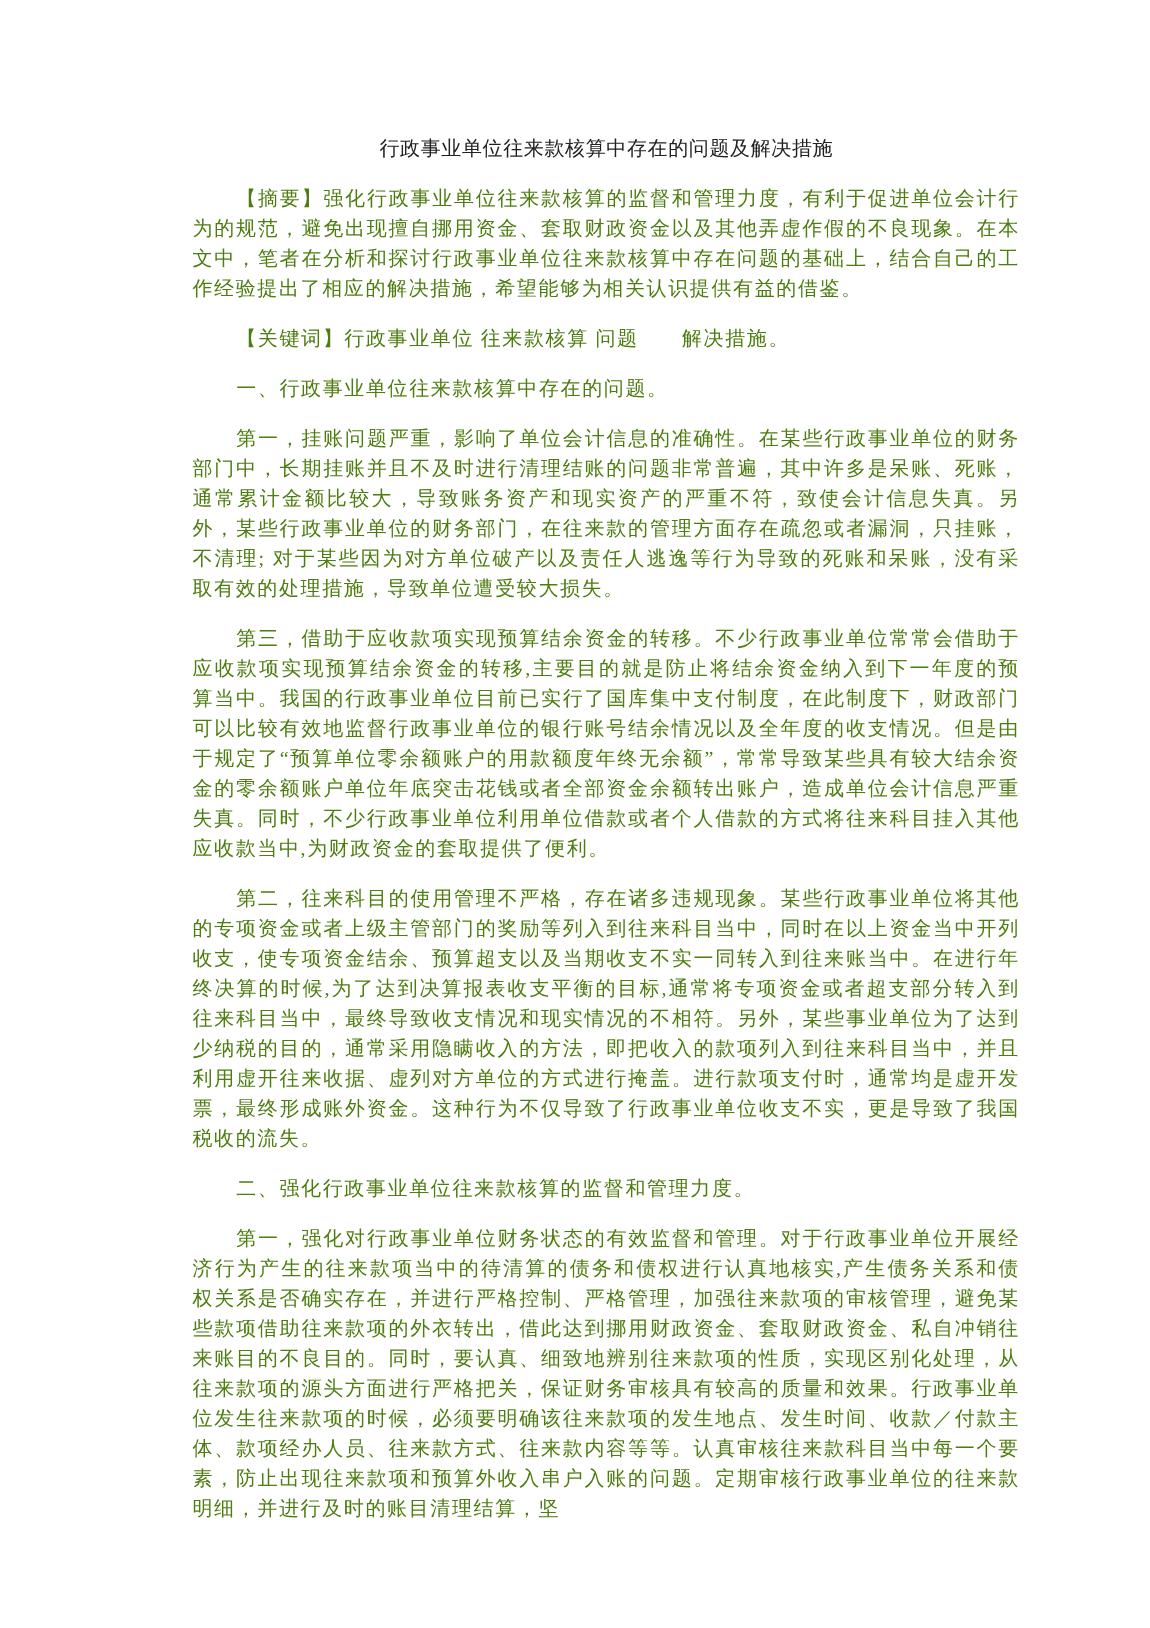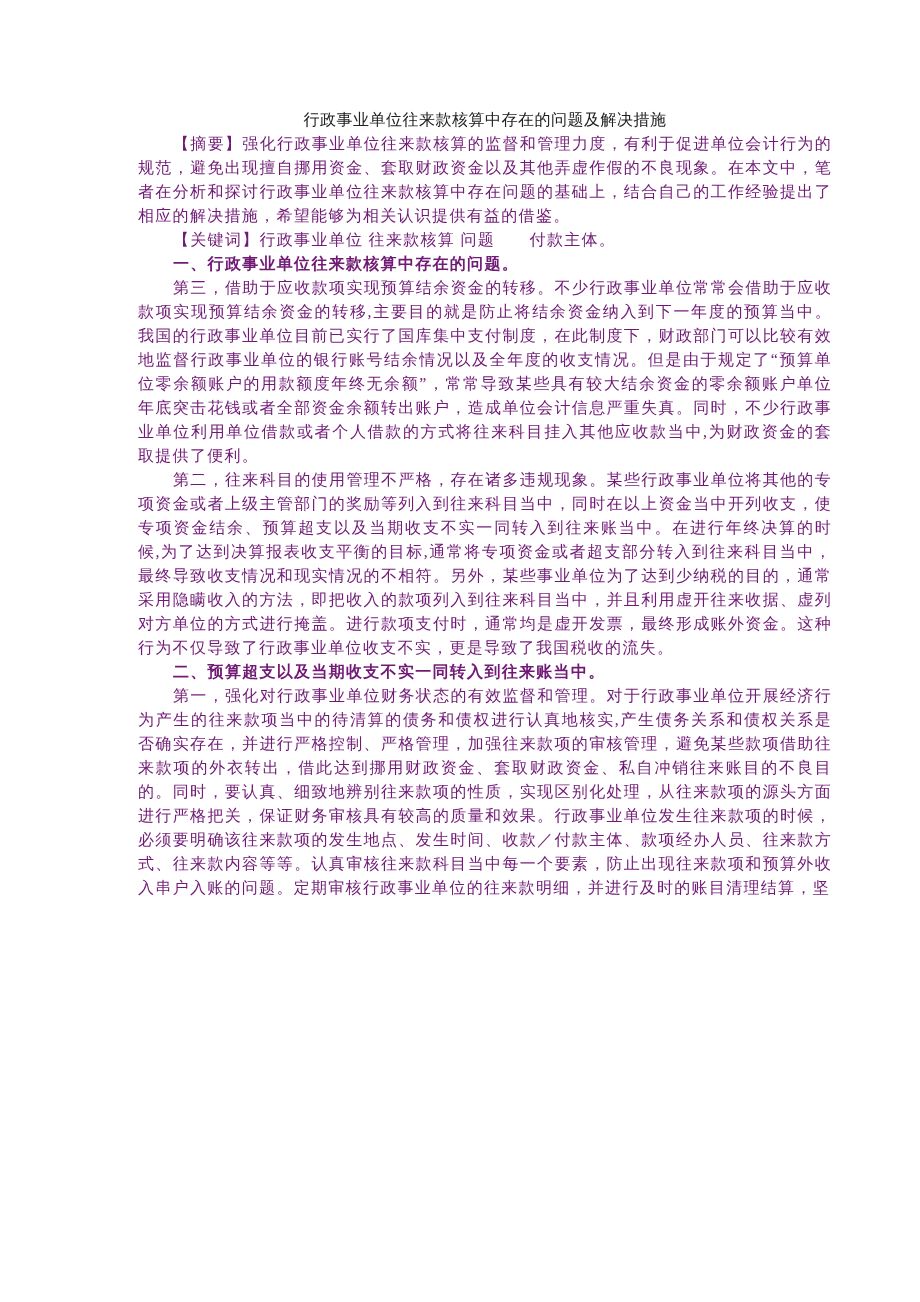--- a/index.html
+++ b/index.html
@@ -24,50 +24,51 @@
   .doc-title {
     margin: 0;
     font-size: 16px;
     font-weight: normal;
     line-height: 24px;
     text-align: center;
     letter-spacing: 0.5px;
     color: #212121;
   }
   .para {
-    margin: 0;
+    margin: 16px;
     font-size: 16px;
     line-height: 24px;
     letter-spacing: 1.3px;
     text-align: justify;
     text-justify: inter-ideograph;
     text-indent: 35px; 
-    color: #701a75;
+    color: #4d7c0f;
     word-break: break-all;
   }
   .heading {
-    font-weight: bold; 
+    font-weight: normal; 
   }
 </style>
 </head>
 <body>
 
 <div class="page">
 
   <h1 class="doc-title">行政事业单位往来款核算中存在的问题及解决措施</h1>
 
   <p class="para">【摘要】强化行政事业单位往来款核算的监督和管理力度，有利于促进单位会计行为的规范，避免出现擅自挪用资金、套取财政资金以及其他弄虚作假的不良现象。在本文中，笔者在分析和探讨行政事业单位往来款核算中存在问题的基础上，结合自己的工作经验提出了相应的解决措施，希望能够为相关认识提供有益的借鉴。</p>
 
-  <p class="para">【关键词】行政事业单位 往来款核算 问题　　付款主体。</p>
+  <p class="para">【关键词】行政事业单位 往来款核算 问题　　解决措施。</p>
 
 
   <p class="para heading">一、行政事业单位往来款核算中存在的问题。</p>
 
+  <p class="para">第一，挂账问题严重，影响了单位会计信息的准确性。在某些行政事业单位的财务部门中，长期挂账并且不及时进行清理结账的问题非常普遍，其中许多是呆账、死账，通常累计金额比较大，导致账务资产和现实资产的严重不符，致使会计信息失真。另外，某些行政事业单位的财务部门，在往来款的管理方面存在疏忽或者漏洞，只挂账，不清理; 对于某些因为对方单位破产以及责任人逃逸等行为导致的死账和呆账，没有采取有效的处理措施，导致单位遭受较大损失。</p>
 
   <p class="para">第三，借助于应收款项实现预算结余资金的转移。不少行政事业单位常常会借助于应收款项实现预算结余资金的转移,主要目的就是防止将结余资金纳入到下一年度的预算当中。我国的行政事业单位目前已实行了国库集中支付制度，在此制度下，财政部门可以比较有效地监督行政事业单位的银行账号结余情况以及全年度的收支情况。但是由于规定了“预算单位零余额账户的用款额度年终无余额”，常常导致某些具有较大结余资金的零余额账户单位年底突击花钱或者全部资金余额转出账户，造成单位会计信息严重失真。同时，不少行政事业单位利用单位借款或者个人借款的方式将往来科目挂入其他应收款当中,为财政资金的套取提供了便利。</p>
 
   <p class="para">第二，往来科目的使用管理不严格，存在诸多违规现象。某些行政事业单位将其他的专项资金或者上级主管部门的奖励等列入到往来科目当中，同时在以上资金当中开列收支，使专项资金结余、预算超支以及当期收支不实一同转入到往来账当中。在进行年终决算的时候,为了达到决算报表收支平衡的目标,通常将专项资金或者超支部分转入到往来科目当中，最终导致收支情况和现实情况的不相符。另外，某些事业单位为了达到少纳税的目的，通常采用隐瞒收入的方法，即把收入的款项列入到往来科目当中，并且利用虚开往来收据、虚列对方单位的方式进行掩盖。进行款项支付时，通常均是虚开发票，最终形成账外资金。这种行为不仅导致了行政事业单位收支不实，更是导致了我国税收的流失。</p>
 
-  <p class="para heading">二、预算超支以及当期收支不实一同转入到往来账当中。</p>
+  <p class="para heading">二、强化行政事业单位往来款核算的监督和管理力度。</p>
 
   <p class="para">第一，强化对行政事业单位财务状态的有效监督和管理。对于行政事业单位开展经济行为产生的往来款项当中的待清算的债务和债权进行认真地核实,产生债务关系和债权关系是否确实存在，并进行严格控制、严格管理，加强往来款项的审核管理，避免某些款项借助往来款项的外衣转出，借此达到挪用财政资金、套取财政资金、私自冲销往来账目的不良目的。同时，要认真、细致地辨别往来款项的性质，实现区别化处理，从往来款项的源头方面进行严格把关，保证财务审核具有较高的质量和效果。行政事业单位发生往来款项的时候，必须要明确该往来款项的发生地点、发生时间、收款／付款主体、款项经办人员、往来款方式、往来款内容等等。认真审核往来款科目当中每一个要素，防止出现往来款项和预算外收入串户入账的问题。定期审核行政事业单位的往来款明细，并进行及时的账目清理结算，坚</p>
 
 </div>
 
 </body></html>

